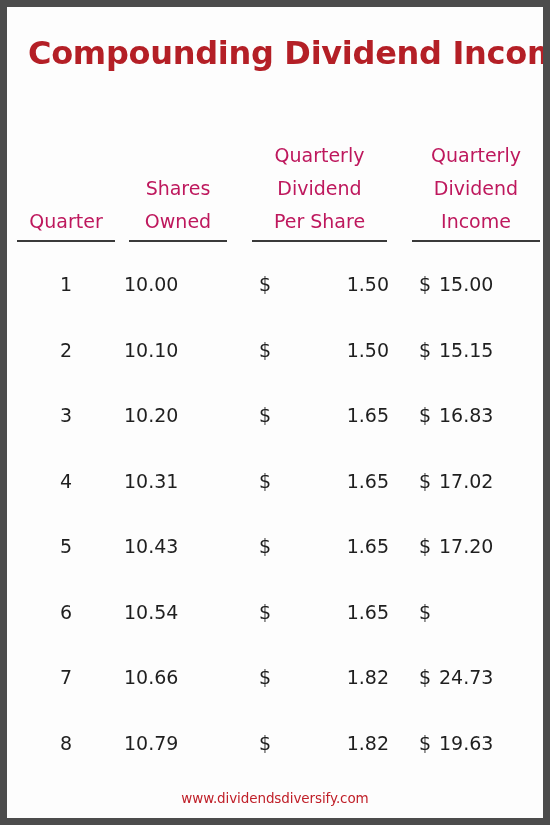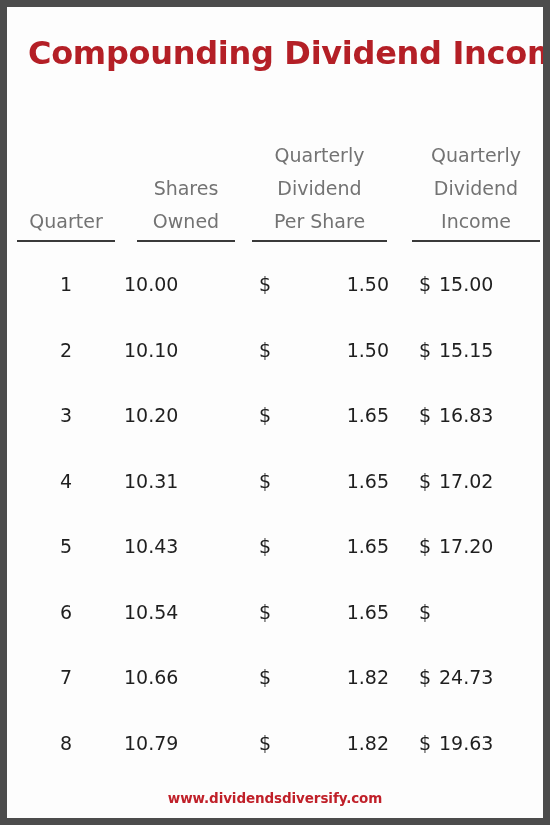--- a/index.html
+++ b/index.html
@@ -57,32 +57,32 @@
   }
 
   .head-row {
     position: relative;
     height: 115px;
   }
   .col-head {
     position: absolute;
     bottom: 0;
     font-size: 19px;
-    color: #737373;
+    color: #be185d;
     line-height: 33px;
     text-align: center;
     border-bottom: 2px solid #3a3a3a;
     padding-bottom: 2px;
     font-family: "DejaVu Sans", sans-serif;
   }
   .col-head span { display: block; }
 
   
   .c-quarter { left: 10px;  width: 98px; margin-top: 40px; }
-  .c-shares  { left: 130px; width: 98px; }
+  .c-shares  { left: 122px; width: 98px; }
   .c-dps     { left: 245px; width: 135px; }
   .c-income  { left: 405px; width: 128px; }
 
   .body-rows {
     position: relative;
     margin-top: 29px;
   }
   .data-row {
     position: relative;
     height: 65.5px;
@@ -103,21 +103,21 @@
   .cell-income  { left: 432px; width: 79px; text-align: left; }
 
   
   .footer {
     position: absolute;
     left: 0;
     top: 783px;
     width: 536px;
     text-align: center;
     font-size: 13.5px;
-    font-weight: bold;
+    font-weight: normal;
     color: #c02029;
     letter-spacing: -0.1px;
     font-family: "DejaVu Sans", sans-serif;
   }
 </style>
 </head>
 <body>
 
 <div class="frame">
   <div class="sheet">

